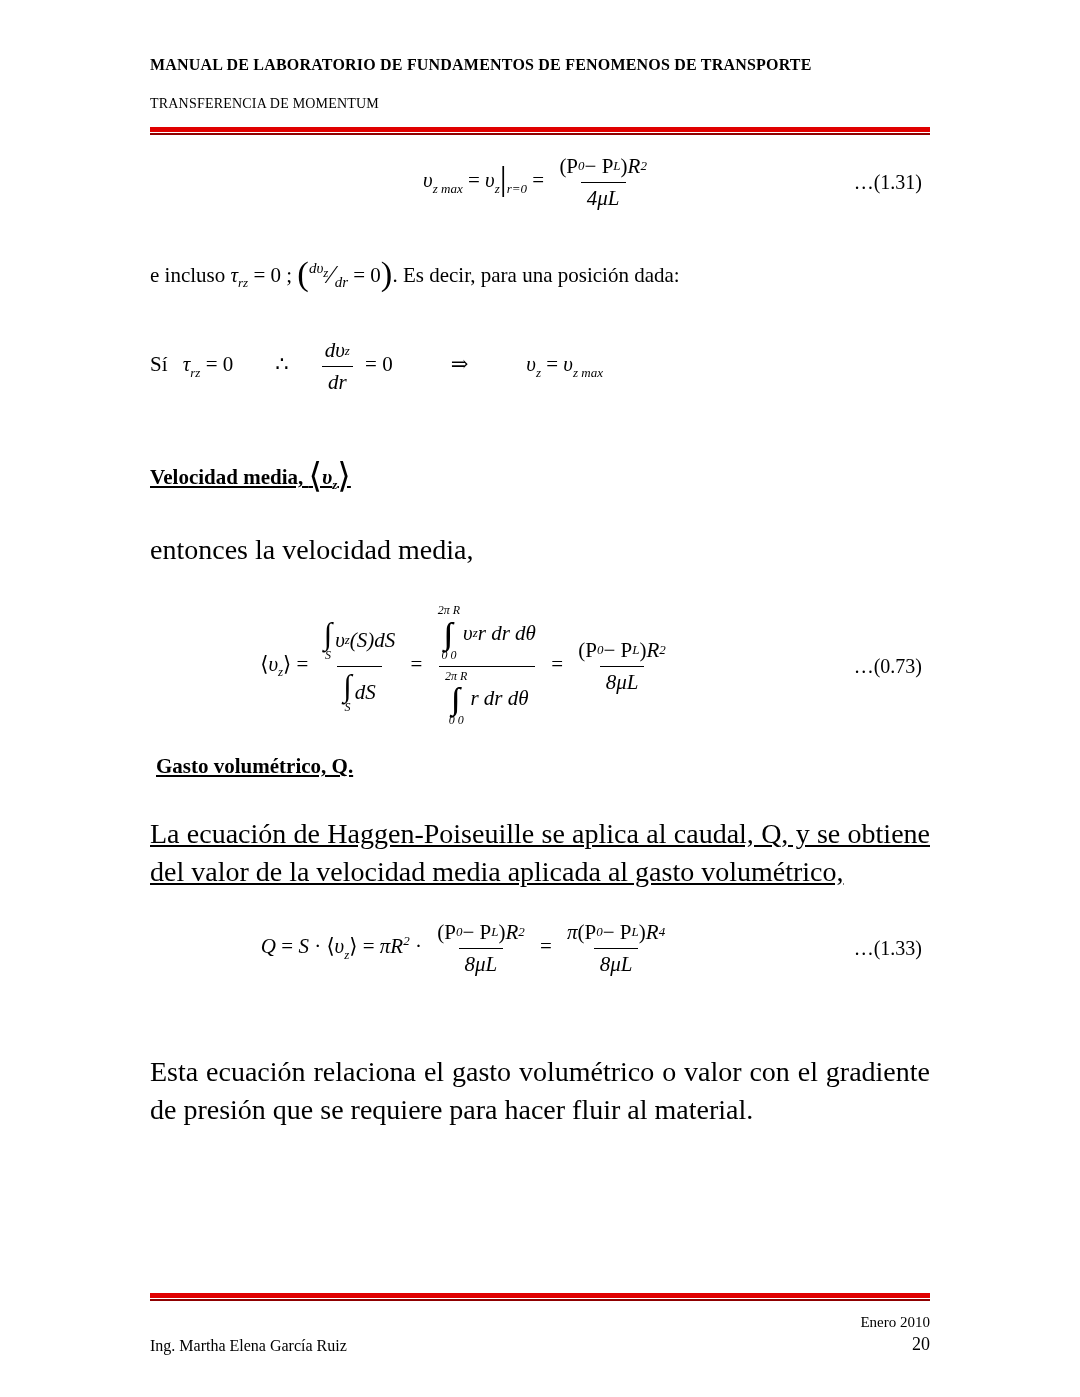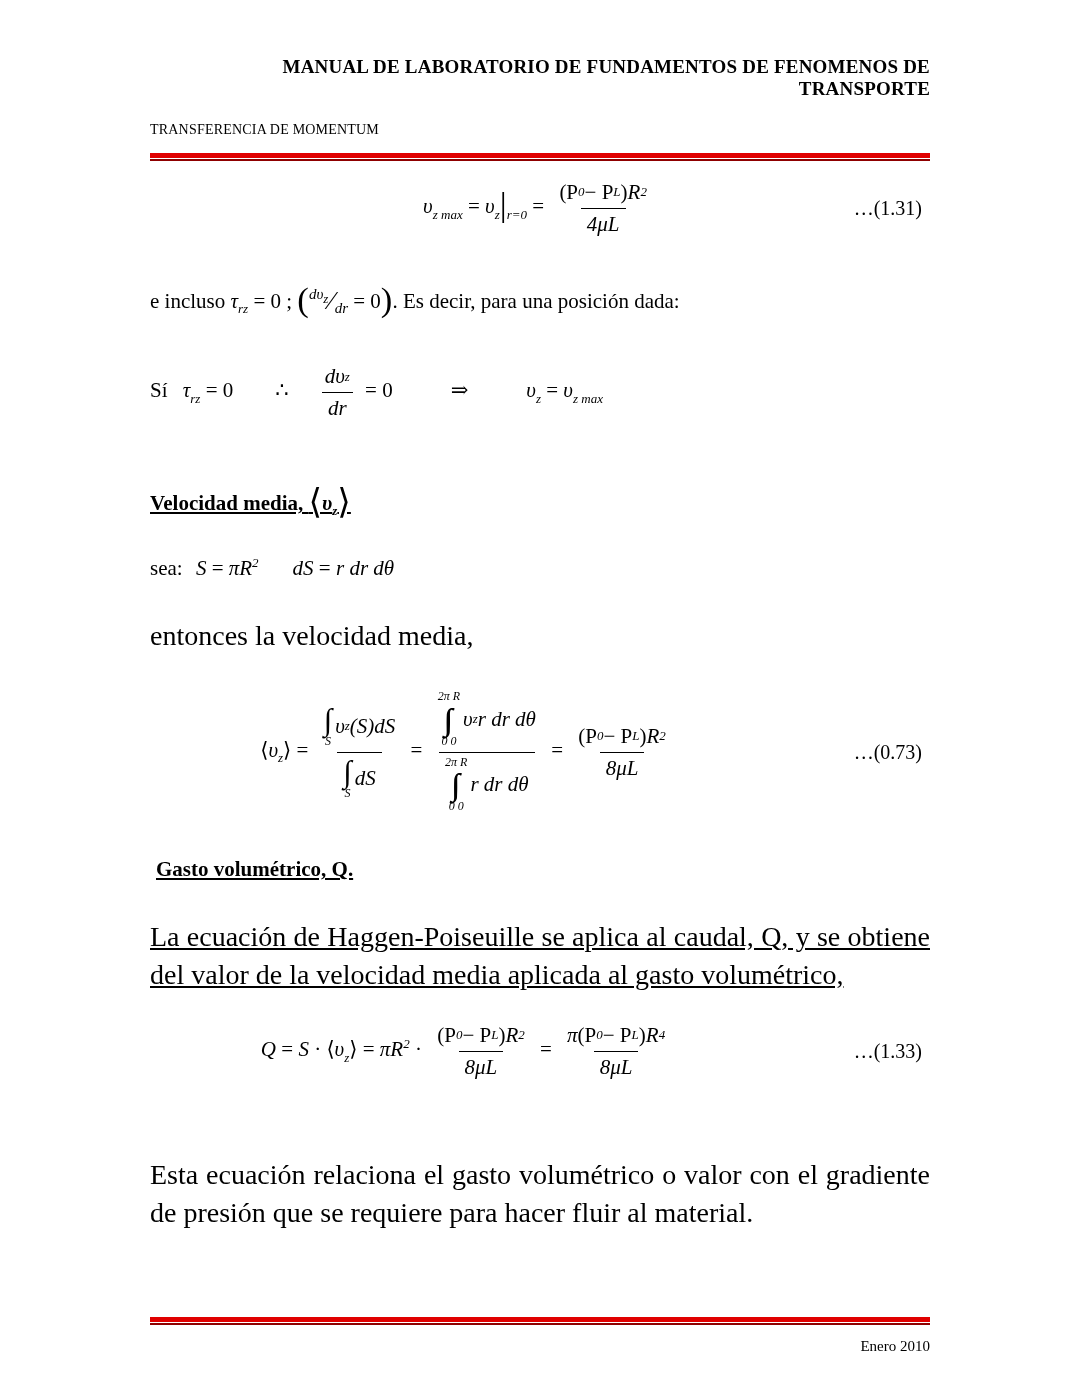--- a/index.html
+++ b/index.html
@@ -4,21 +4,21 @@
 <style>
   html,body{margin:0;padding:0;background:#ffffff;}
   .page{
     width:1080px;height:1397px;box-sizing:border-box;
     padding:56px 150px 42px 150px;
     display:flex;flex-direction:column;
     font-family:"Liberation Serif","DejaVu Serif",serif;
     color:#000;background:#fff;overflow:hidden;
   }
   
-  .doc-title{text-align:right;font-weight:bold;font-size:19px;letter-spacing:.2px;}
+  .doc-title{text-align:left;font-weight:bold;font-size:16px;letter-spacing:.2px;}
   .doc-subtitle{text-align:left;font-weight:normal;font-size:14px;margin-top:22px;letter-spacing:.2px;}
   .rule{margin-top:15px;}
   .rule .r1{height:5px;background:#e00000;}
   .rule .r2{height:2px;background:#8f0000;margin-top:1px;}
 
   
   .para{font-size:28px;line-height:38px;}
   .just{text-align:justify;}
   .heading{font-weight:bold;font-size:21px;text-decoration:underline;}
 
@@ -47,21 +47,21 @@
   .eq.shift{transform:translateX(-72px);}
 
   
   .b-eq131{margin-top:10px;min-height:74px;}
   .b-p1{margin-top:30px;}
   .b-si{margin-top:36px;}
   .b-vel{margin-top:60px;}
   .b-sea{margin-top:34px;}
   .b-ent{margin-top:36px;}
   .b-eq132{margin-top:22px;min-height:150px;}
-  .b-gasto{margin-top:30px;padding-left:6px;}
+  .b-gasto{margin-top:13px;padding-left:6px;}
   .b-p2{margin-top:36px;text-decoration:underline;}
   .b-eq133{margin-top:18px;min-height:78px;}
   .b-p3{margin-top:66px;}
 
   
   .footer{margin-top:auto;}
   .footer-date{text-align:right;font-size:15px;margin-top:13px;}
   .footer-row{display:flex;justify-content:space-between;align-items:flex-end;margin-top:3px;}
   .footer-author{font-size:16px;}
   .footer-page{font-size:18px;}
@@ -92,21 +92,20 @@
 
     <div class="math para b-p1"><span class="rm">e incluso </span>τ<sub>rz</sub><span class="rm"> = 0 ; </span><span class="big">(</span><span class="sfrac"><span class="snum">dυ<sub>z</sub></span><span class="sslash">⁄</span><span class="sden">dr</span></span><span class="rm"> = 0</span><span class="big">)</span><span class="rm">. Es decir, para una posición dada:</span></div>
 
     <div class="math b-si"><span class="rm">Sí </span><span class="sp" style="width: 10px;"></span>τ<sub>rz</sub><span class="rm"> = 0</span><span class="sp" style="width: 42px;"></span><span class="rm">∴</span><span class="sp" style="width: 26px;"></span><span class="frac">
           <span class="fnum">dυ<sub>z</sub></span>
           <span class="fden">dr</span>
         </span><span class="rm"> = 0</span><span class="sp" style="width: 58px;"></span><span class="rm">⇒</span><span class="sp" style="width: 58px;"></span>υ<sub>z</sub><span class="rm"> = </span>υ<sub>z max</sub></div>
 
     <div class="math heading b-vel"><span class="rm">Velocidad media, </span><span class="big">⟨</span>υ<sub>z</sub><span class="big">⟩</span></div>
 
-    <div class="math b-sea"><span class="rm">sea: </span><span class="sp" style="width: 8px;"></span>S<span class="rm"> = </span>πR<sup>2</sup><span class="sp" style="width: 34px;"></span>dS<span class="rm"> = </span>r dr dθ</div>
 
     <div class="para b-ent">entonces la velocidad media,</div>
 
     <div class="eqrow b-eq132">
       <span class="math eq shift"><span class="rm">⟨</span>υ<sub>z</sub><span class="rm">⟩ = </span><span class="frac">
             <span class="fnum"><span class="lim">
                 <span class="ls">∫</span>
                 <span class="lb">S</span>
               </span>υ<sub>z</sub>(S)dS</span>
             <span class="fden"><span class="lim">
@@ -149,15 +148,19 @@
     <div class="para just b-p3">Esta ecuación relaciona el gasto volumétrico o valor con el gradiente de presión que se requiere para hacer fluir al material.</div>
 
   </main>
 
   <footer class="footer">
     <div class="rule">
       <div class="r1" style="background: rgb(224, 0, 0);"></div>
       <div class="r2" style="background: rgb(143, 0, 0);"></div>
     </div>
     <div class="footer-date">Enero 2010</div>
+    <div class="footer-row">
+      <span class="footer-author">Ing. Martha Elena García Ruiz</span>
+      <span class="footer-page">20</span>
+    </div>
   </footer>
 
 </div>
 
 </body></html>

